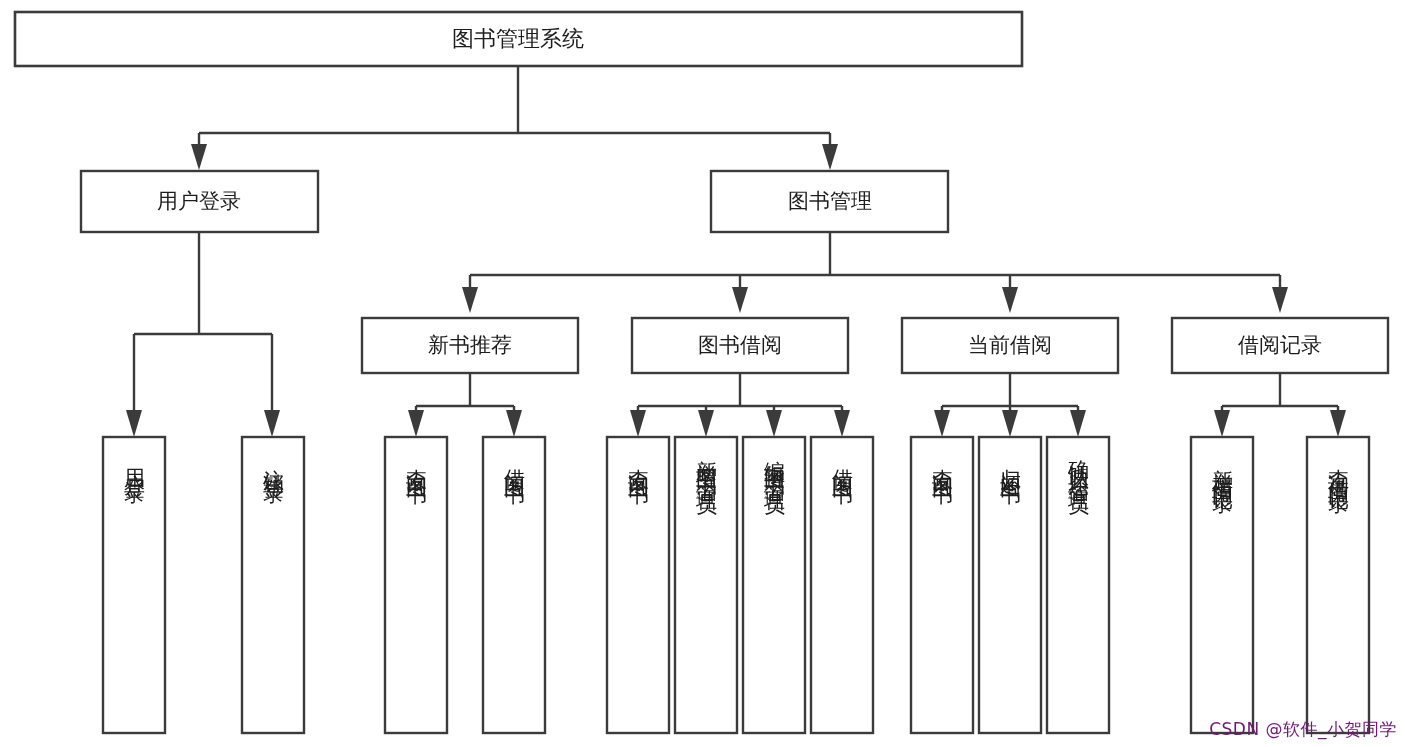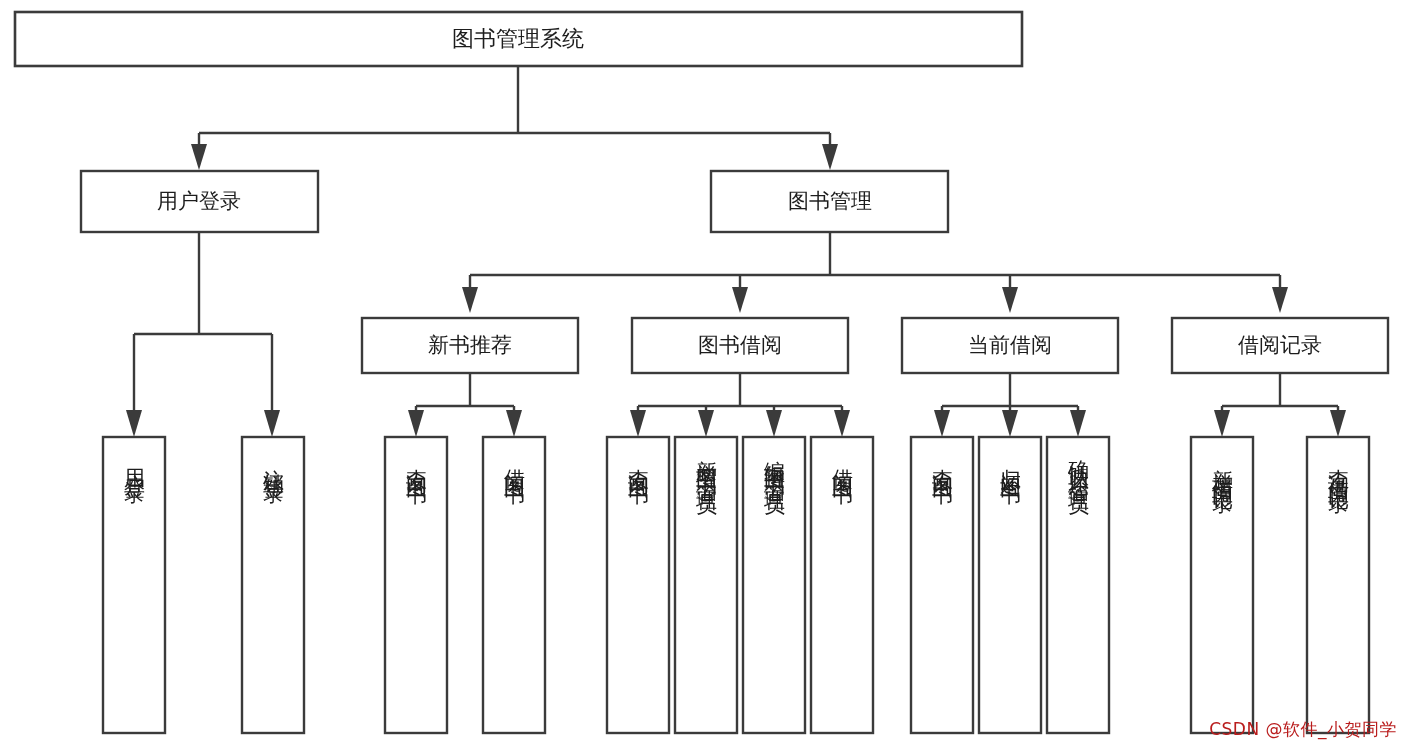--- a/index.html
+++ b/index.html
@@ -77,21 +77,21 @@
     color: #1d1d1d;
     letter-spacing: 5px;
     white-space: nowrap;
   }
   .watermark {
     position: absolute;
     right: 8px;
     bottom: 6px;
     font-family: "DejaVu Sans", "Liberation Sans", sans-serif;
     font-size: 17px;
-    color: #b91c1c;
+    color: #701a75;
     letter-spacing: 0.5px;
     white-space: nowrap;
   }
 </style>
 </head>
 <body>
 
 <div id="diagram-root">
 
   <svg class="tree-canvas" viewBox="0 0 1405 747" xmlns="http://www.w3.org/2000/svg">

